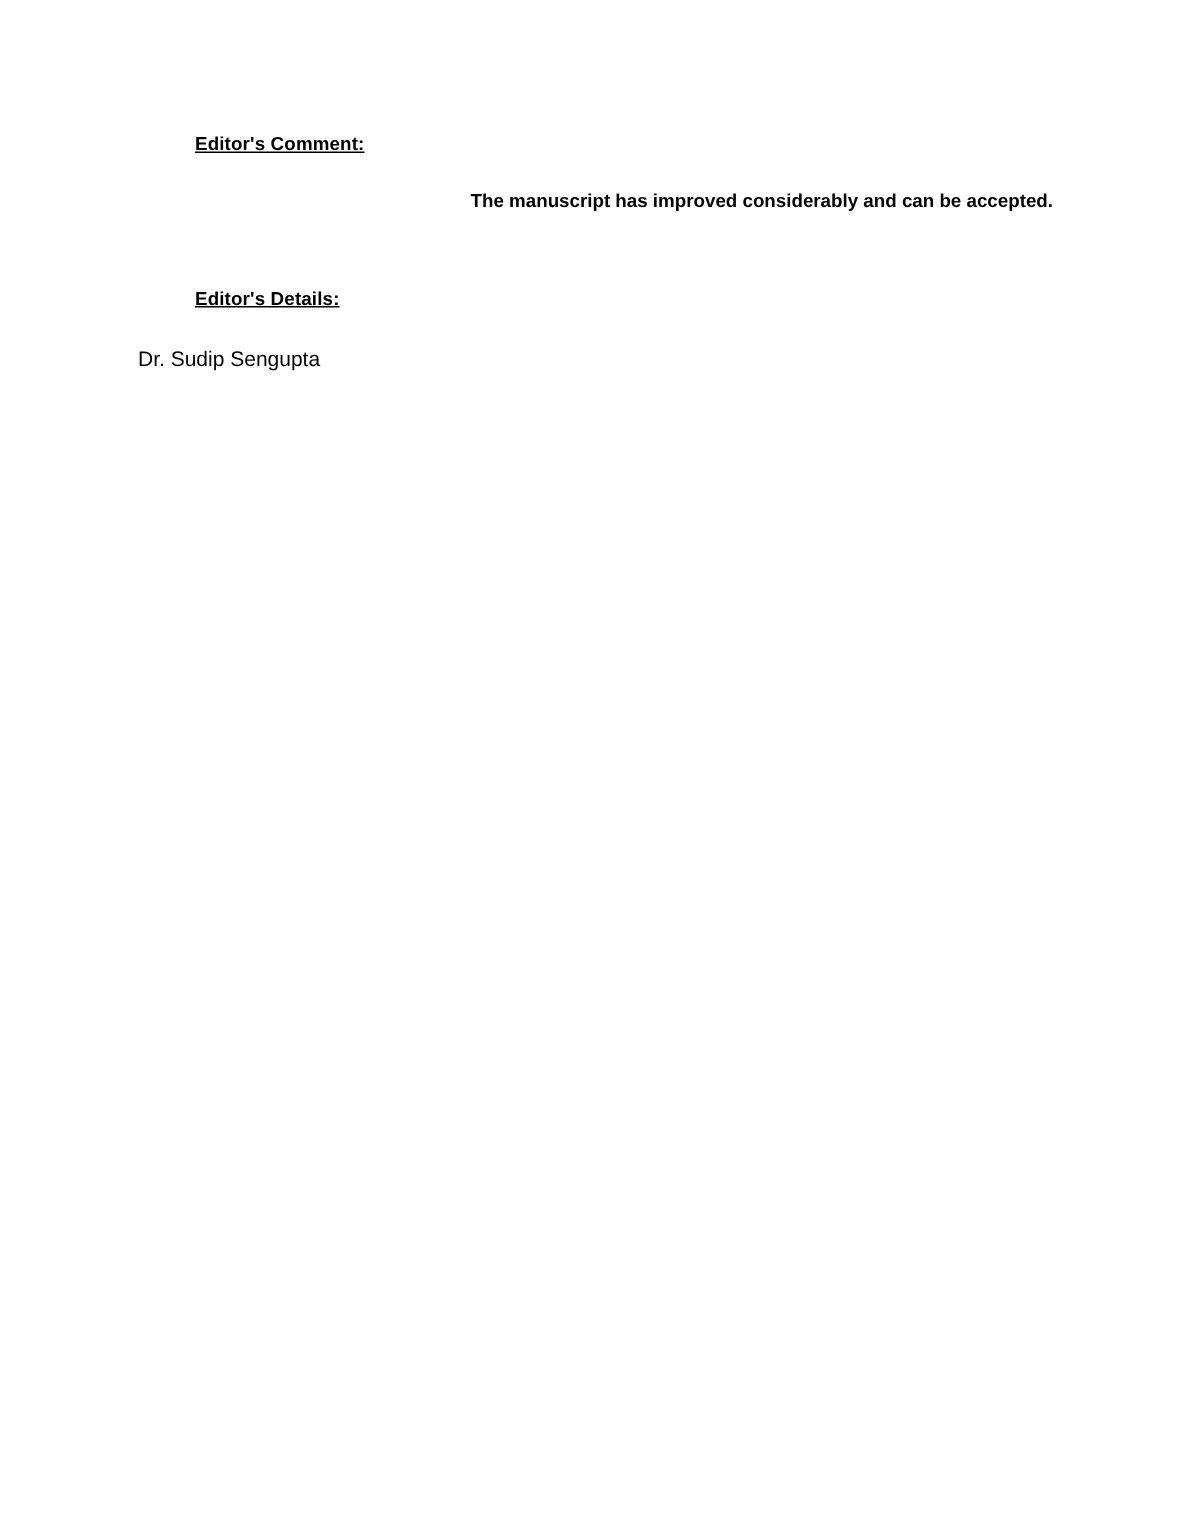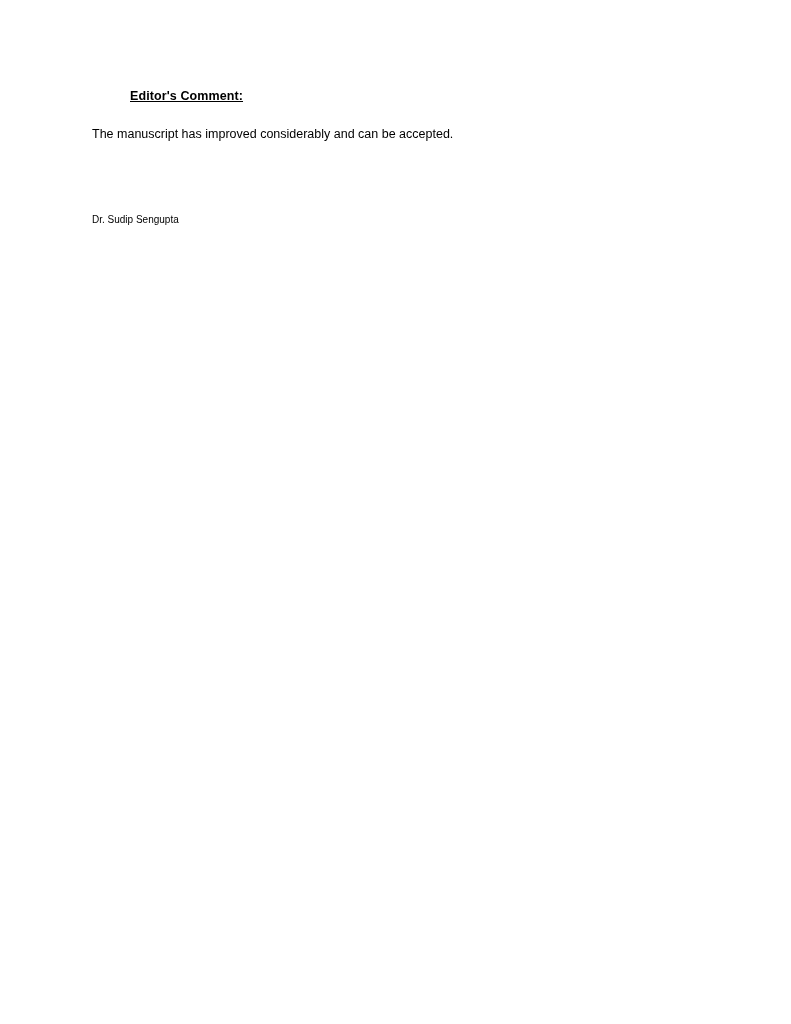--- a/index.html
+++ b/index.html
@@ -32,43 +32,45 @@
     font-size: 12.5px;
     font-weight: bold;
     text-decoration: underline;
     letter-spacing: 0.1px;
     margin: 0;
     line-height: 1.35;
     padding-left: 38px;
   }
   .body-text {
     font-size: 12.5px;
-    font-weight: normal;
+    font-weight: bold;
     line-height: 1.35;
     margin: 0;
+    text-align: right;
   }
   .gap-after-heading { height: 21px; }
   .gap-section { height: 48px; }
   .gap-after-details-heading { height: 22px; }
-  .details-line { font-size: 10px; line-height: 1.38; margin: 0; }
+  .details-line { font-size: 14px; line-height: 1.38; margin: 0; }
 </style>
 </head>
 <body>
 
 <div class="page">
   <div class="content">
 
     <p class="section-heading">Editor's Comment:</p>
 
     <div class="gap-after-heading"></div>
 
     <p class="body-text">The manuscript has improved considerably and can be accepted.</p>
 
     <div class="gap-section"></div>
 
+    <p class="section-heading">Editor's Details:</p>
 
     <div class="gap-after-details-heading"></div>
 
     <p class="details-line">Dr. Sudip Sengupta</p>
 
 
   </div>
 </div>
 
 </body></html>

